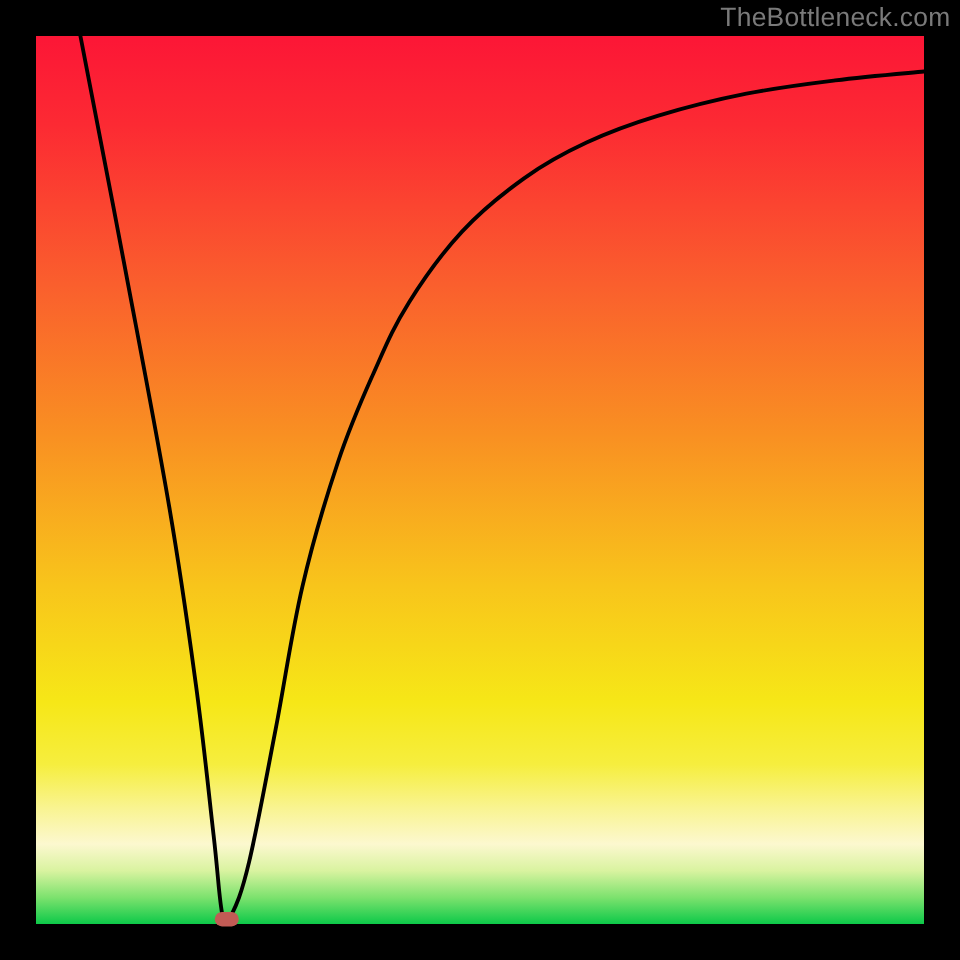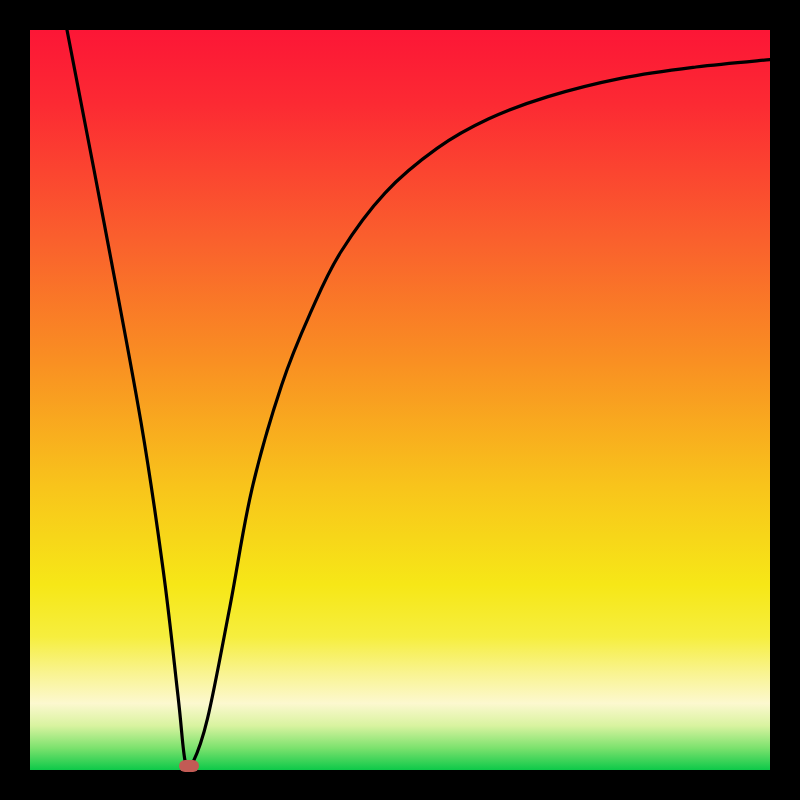--- a/index.html
+++ b/index.html
@@ -79,14 +79,15 @@
   <div class="plot-area">
 
     <svg class="curve" viewBox="0 0 740 740" preserveAspectRatio="none">
       <path d="M 37.0 0.0 C 43.7 34.6, 60.7 121.8, 74.0 192.4 C 87.3 263.0, 100.3 329.6, 111.0 392.2 C 121.7 454.8, 126.5 490.9, 133.2 540.2 C 139.9 589.5, 144.0 631.4, 148.0 666.0 C 152.0 700.6, 152.7 720.6, 155.4 732.6 C 158.1 744.6, 158.8 740.6, 162.8 732.6 C 166.8 724.6, 170.9 716.2, 177.6 688.2 C 184.3 660.2, 191.8 618.5, 199.8 577.2 C 207.8 535.9, 212.7 498.8, 222.0 458.8 C 231.3 418.8, 240.9 387.2, 251.6 355.2 C 262.3 323.2, 270.5 305.2, 281.2 281.2 C 291.9 257.2, 297.5 243.3, 310.8 222.0 C 324.1 200.7, 337.9 181.4, 355.2 162.8 C 372.5 144.2, 388.4 131.7, 407.0 118.4 C 425.6 105.1, 438.8 98.1, 458.8 88.8 C 478.8 79.5, 494.0 73.9, 518.0 66.6 C 542.0 59.3, 565.4 53.4, 592.0 48.1 C 618.6 42.8, 639.4 40.3, 666.0 37.0 C 692.6 33.7, 726.7 30.9, 740.0 29.6"></path>
     </svg>
 
     <div class="marker" style="left: 159.1px; top: 735.56px;"></div>
 
   </div>
 
+  <div class="watermark">TheBottleneck.com</div>
 
 </div>
 
 </body></html>

